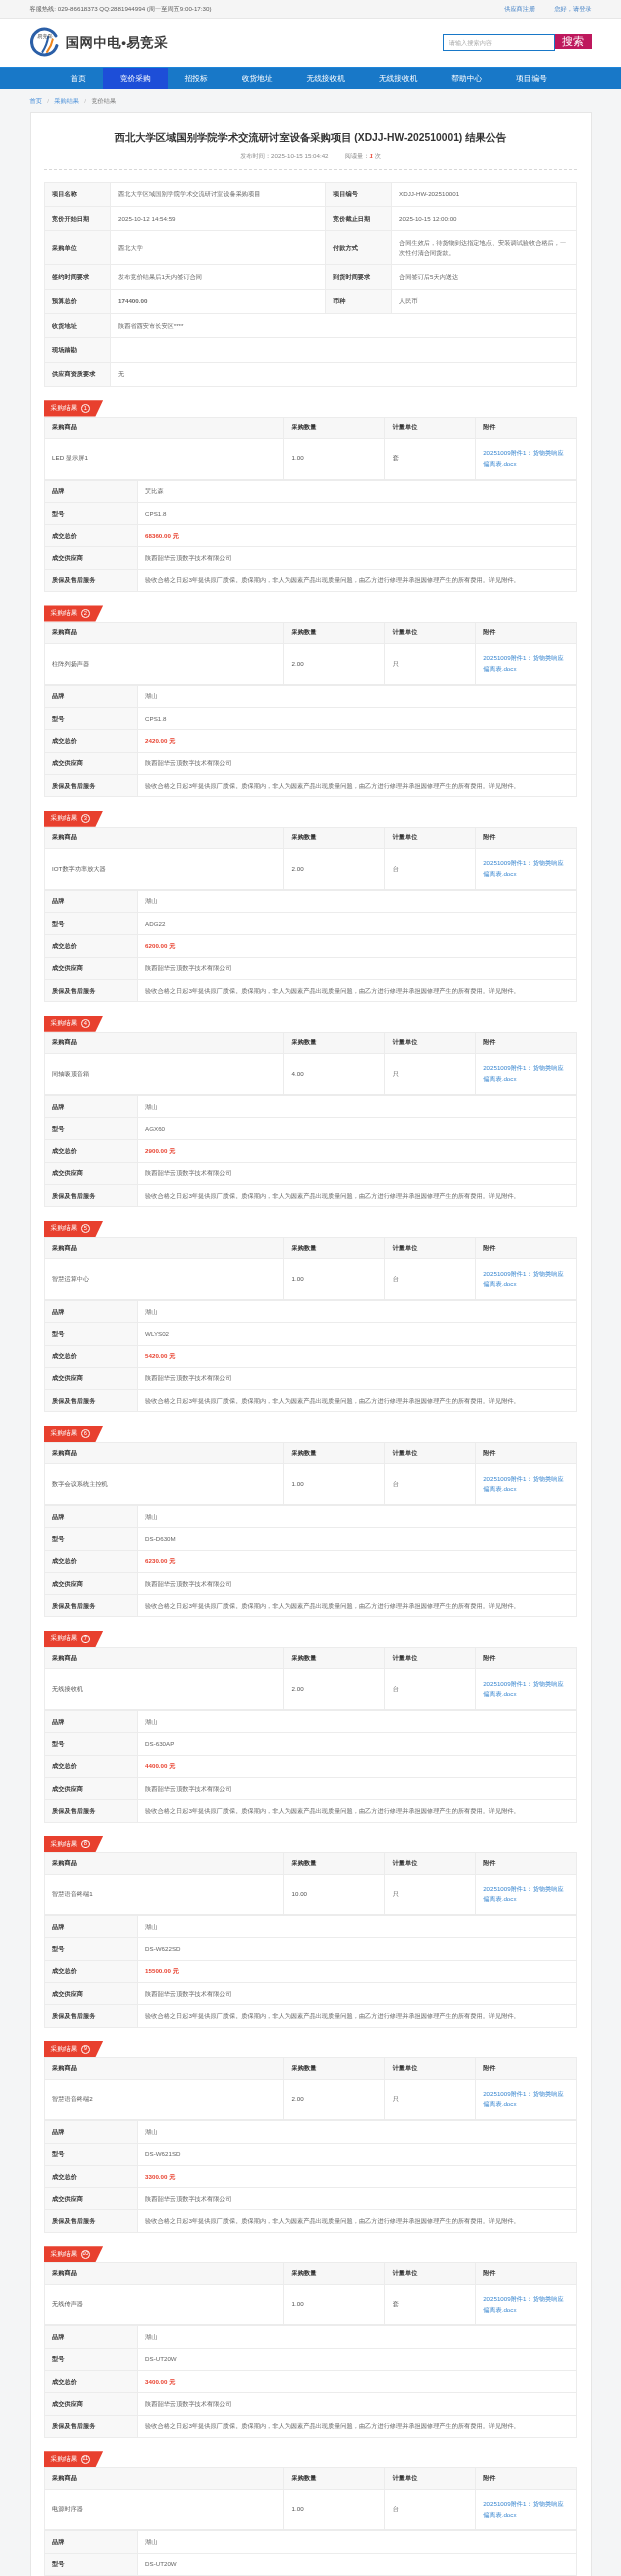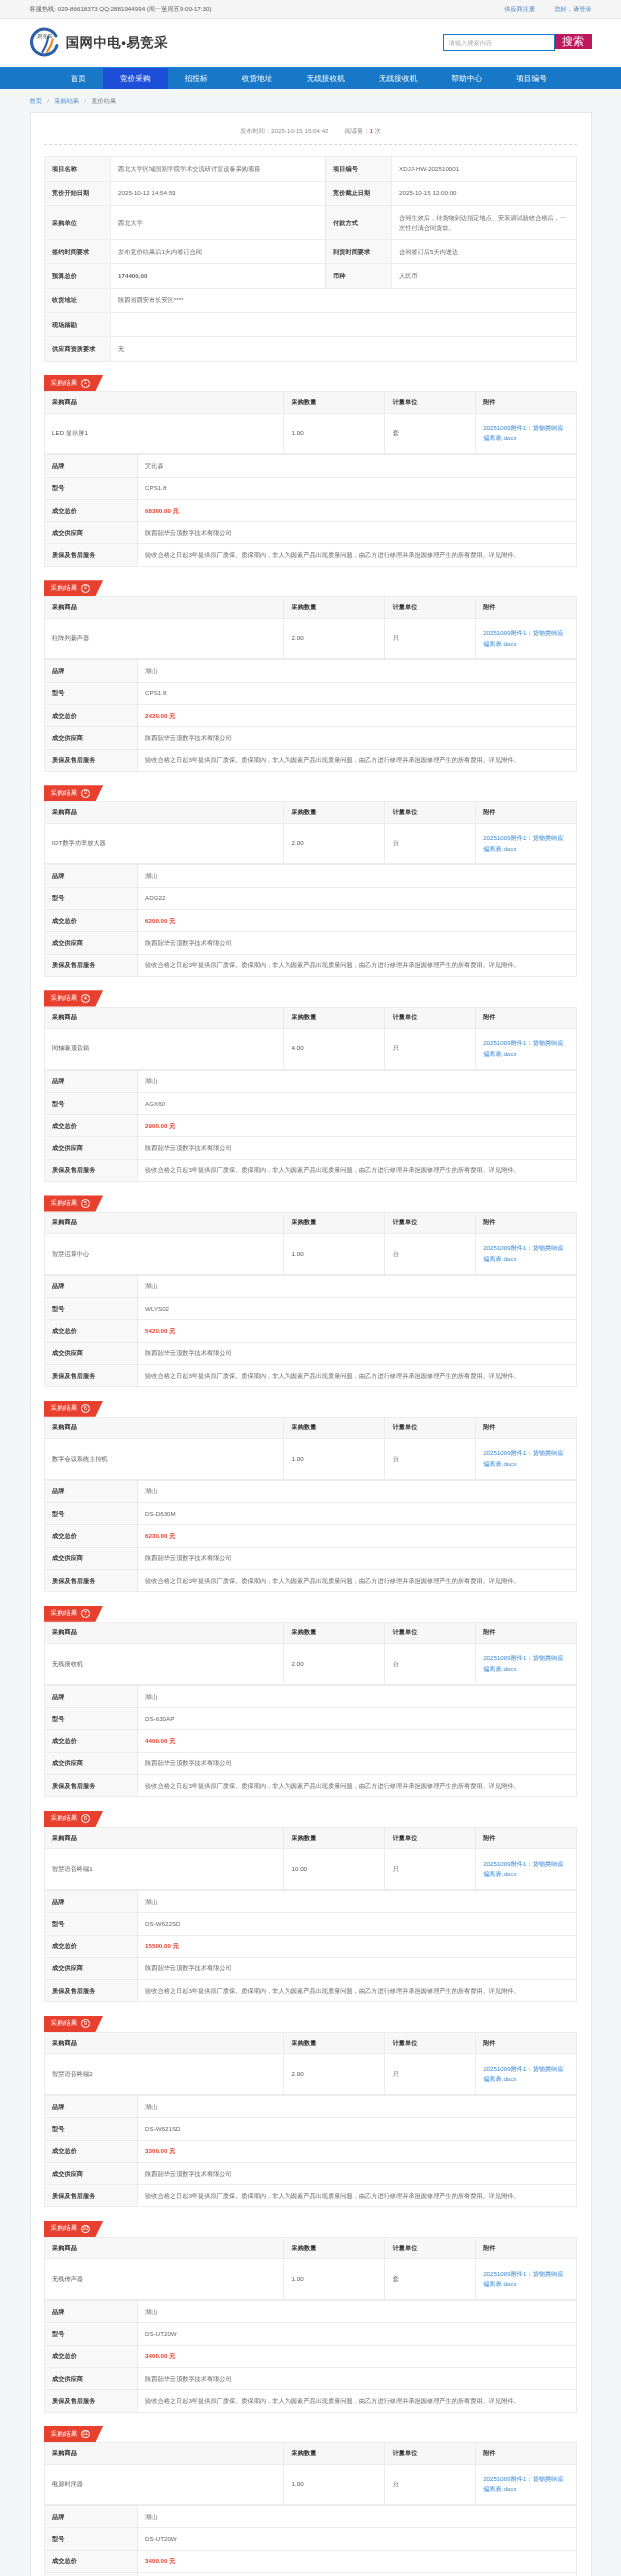--- a/index.html
+++ b/index.html
@@ -113,20 +113,21 @@
 
   <div class="crumbs">
     <a href="#">首页</a>
     <span class="sep">/</span>
     <a href="#">采购结果</a>
     <span class="sep">/</span>
     <span class="cur">竞价结果</span>
   </div>
 
   <div class="card">
+    <div class="page-title">西北大学区域国别学院学术交流研讨室设备采购项目 (XDJJ-HW-202510001) 结果公告</div>
     <div class="meta">
       <span class="block"><span>发布时间：</span><span>2025-10-15 15:04:42</span></span>
       <span class="block"><span>阅读量：</span><span class="views-num">1</span> <span>次</span></span>
     </div>
 
     <table class="info-table">
       <tbody>
         <tr>
           <td class="lab">项目名称</td>
           <td class="val">西北大学区域国别学院学术交流研讨室设备采购项目</td>

